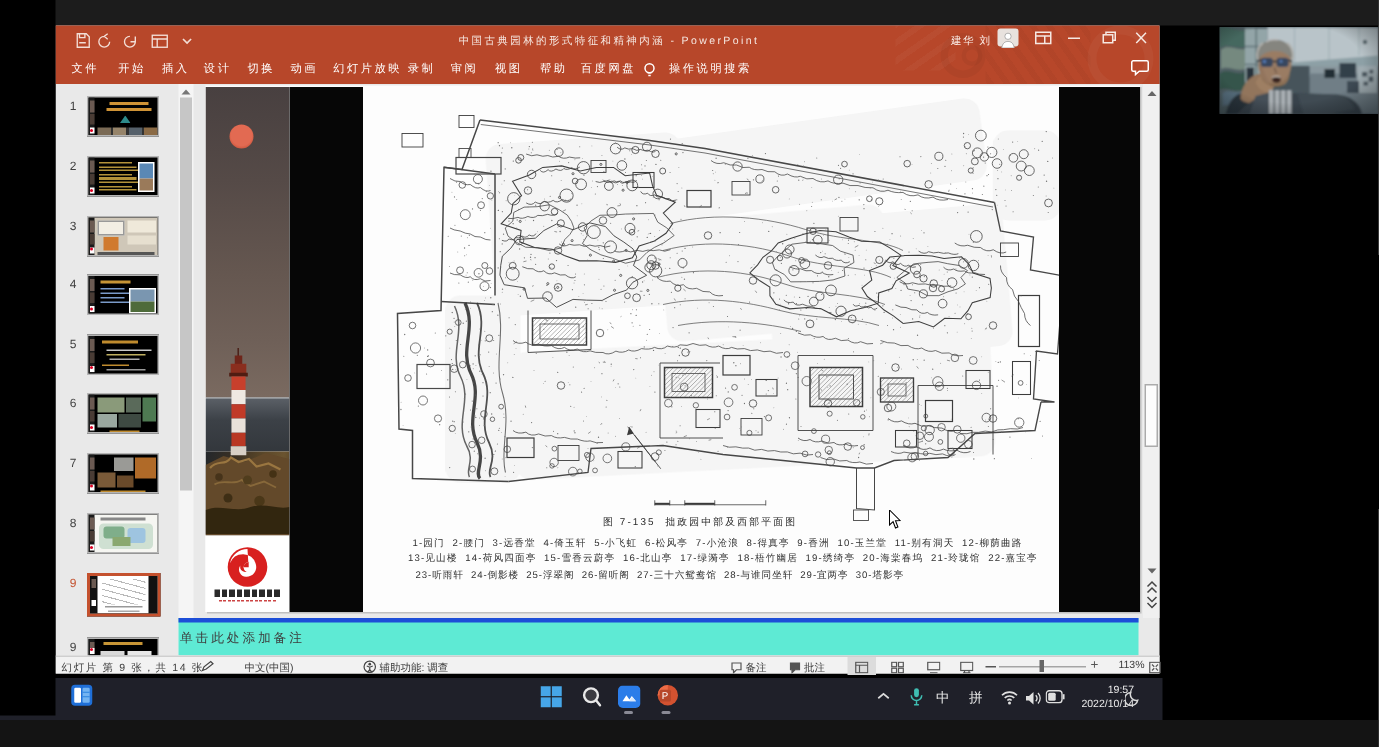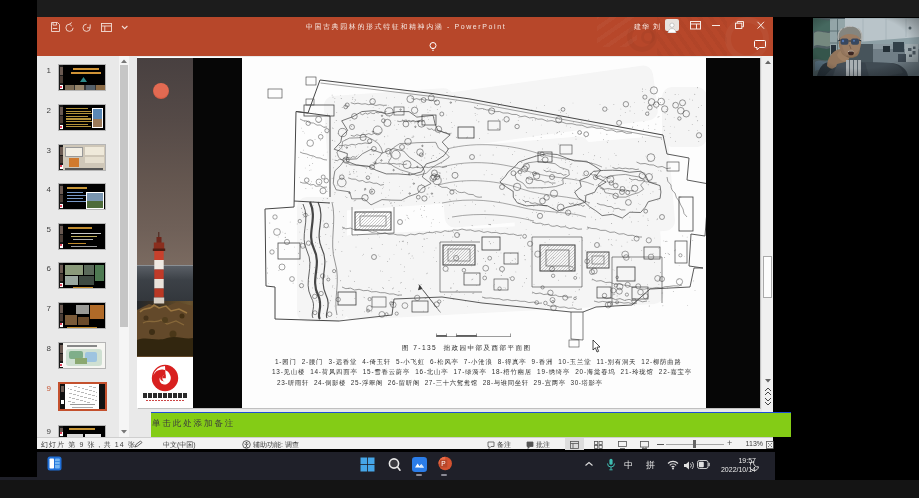--- a/index.html
+++ b/index.html
@@ -46,20 +46,35 @@
     <g stroke="#f6e8e2" stroke-width="1" fill="none">
       <rect x="3.5" y="2.5" width="10" height="7.5"></rect>
         <path d="M3.5 5h10M9.5 5v5"></path>
       <path d="M25 6.5h8"></path>
       <rect x="48.5" y="4.2" width="6.3" height="5.3"></rect>
         <path d="M50.3 4.2v-1.7h6.2v5.3h-1.7"></path>
       <path d="M70.5 2.8l6.5 6.9M77 2.8l-6.5 6.9"></path>
     </g>
   </svg>
 
+  <div class="abs cjk" style="left:0;top:24px;width:736px;height:15px;font-size:7.5px;color:#fff;letter-spacing:1.7px">
+    <span class="abs" style="left:10.6px">文件</span>
+    <span class="abs" style="left:41.8px">开始</span>
+    <span class="abs" style="left:71px">插入</span>
+    <span class="abs" style="left:98.9px">设计</span>
+    <span class="abs" style="left:128px">切换</span>
+    <span class="abs" style="left:156.7px">动画</span>
+    <span class="abs" style="left:185.1px">幻灯片放映</span>
+    <span class="abs" style="left:234.8px">录制</span>
+    <span class="abs" style="left:263.5px">审阅</span>
+    <span class="abs" style="left:293px">视图</span>
+    <span class="abs" style="left:323px">帮助</span>
+    <span class="abs" style="left:350.2px">百度网盘</span>
+    <span class="abs" style="left:409px">操作说明搜索</span>
+  </div>
   <svg class="abs" style="left:391px;top:24px" width="10" height="13" viewBox="0 0 10 13">
       <g stroke="#fff" stroke-width="1" fill="none">
         <circle cx="5" cy="4.5" r="3"></circle>
         <path d="M3.8 7.5h2.4M4.2 9.3h1.6" stroke-width="1.1"></path>
       </g>
     </svg>
 
   <svg class="abs" style="left:716px;top:22px" width="14" height="12" viewBox="0 0 14 12">
       <path d="M2.5 1.5h9a1 1 0 0 1 1 1v5a1 1 0 0 1-1 1h-5l-2.5 2.2V8.5h-1.5a1 1 0 0 1-1-1v-5a1 1 0 0 1 1-1z" fill="none" stroke="#fff" stroke-width="1"></path>
     </svg>
@@ -1792,21 +1807,21 @@
       <path d="M1 1l3 3.4L7 1z" fill="#666"></path>
     </svg>
   <svg class="abs" style="left:1.5px;top:331px" width="8" height="9">
       <path d="M1 4l3-3 3 3M1 8l3-3 3 3" fill="none" stroke="#444" stroke-width="1"></path>
     </svg>
   <svg class="abs" style="left:1.5px;top:341px" width="8" height="9">
       <path d="M1 1l3 3 3-3M1 5l3 3 3-3" fill="none" stroke="#444" stroke-width="1"></path>
     </svg>
 </div>
 
-<div class="abs" style="left:151px;top:411.5px;width:640px;height:25.5px;background:#84cc16;border-top:1px solid #1d4ed8">
+<div class="abs" style="left:119px;top:411.5px;width:640px;height:25.5px;background:#5eead4;border-top:3px solid #1d4ed8">
   <div class="abs cjk" style="left:1px;top:5px;font-size:8.5px;color:#3d3d3d;letter-spacing:1.9px">单击此处添加备注</div>
 </div>
 <div class="abs" style="left:37px;top:437px;width:736px;height:12px;background:#f2f2f2;border-top:1px solid #cfcfcf;font-size:7px;color:#3c3c3c">
   <div class="abs cjk" style="left:4px;top:2px;letter-spacing:1.1px">幻灯片 第 9 张，共 14 张</div>
   <svg class="abs" style="left:97px;top:2px" width="9" height="8" viewBox="0 0 9 8">
       <path d="M1 7l1-2.5L6.5 1l1.5 1.5L3.5 6z" fill="none" stroke="#444" stroke-width="0.8"></path>
     </svg>
   <div class="abs cjk" style="left:126px;top:2px">中文(中国)</div>
   <svg class="abs" style="left:205px;top:1.5px" width="9" height="9" viewBox="0 0 9 9">
       <circle cx="4.5" cy="4.5" r="3.8" fill="none" stroke="#444" stroke-width="0.8"></circle>

